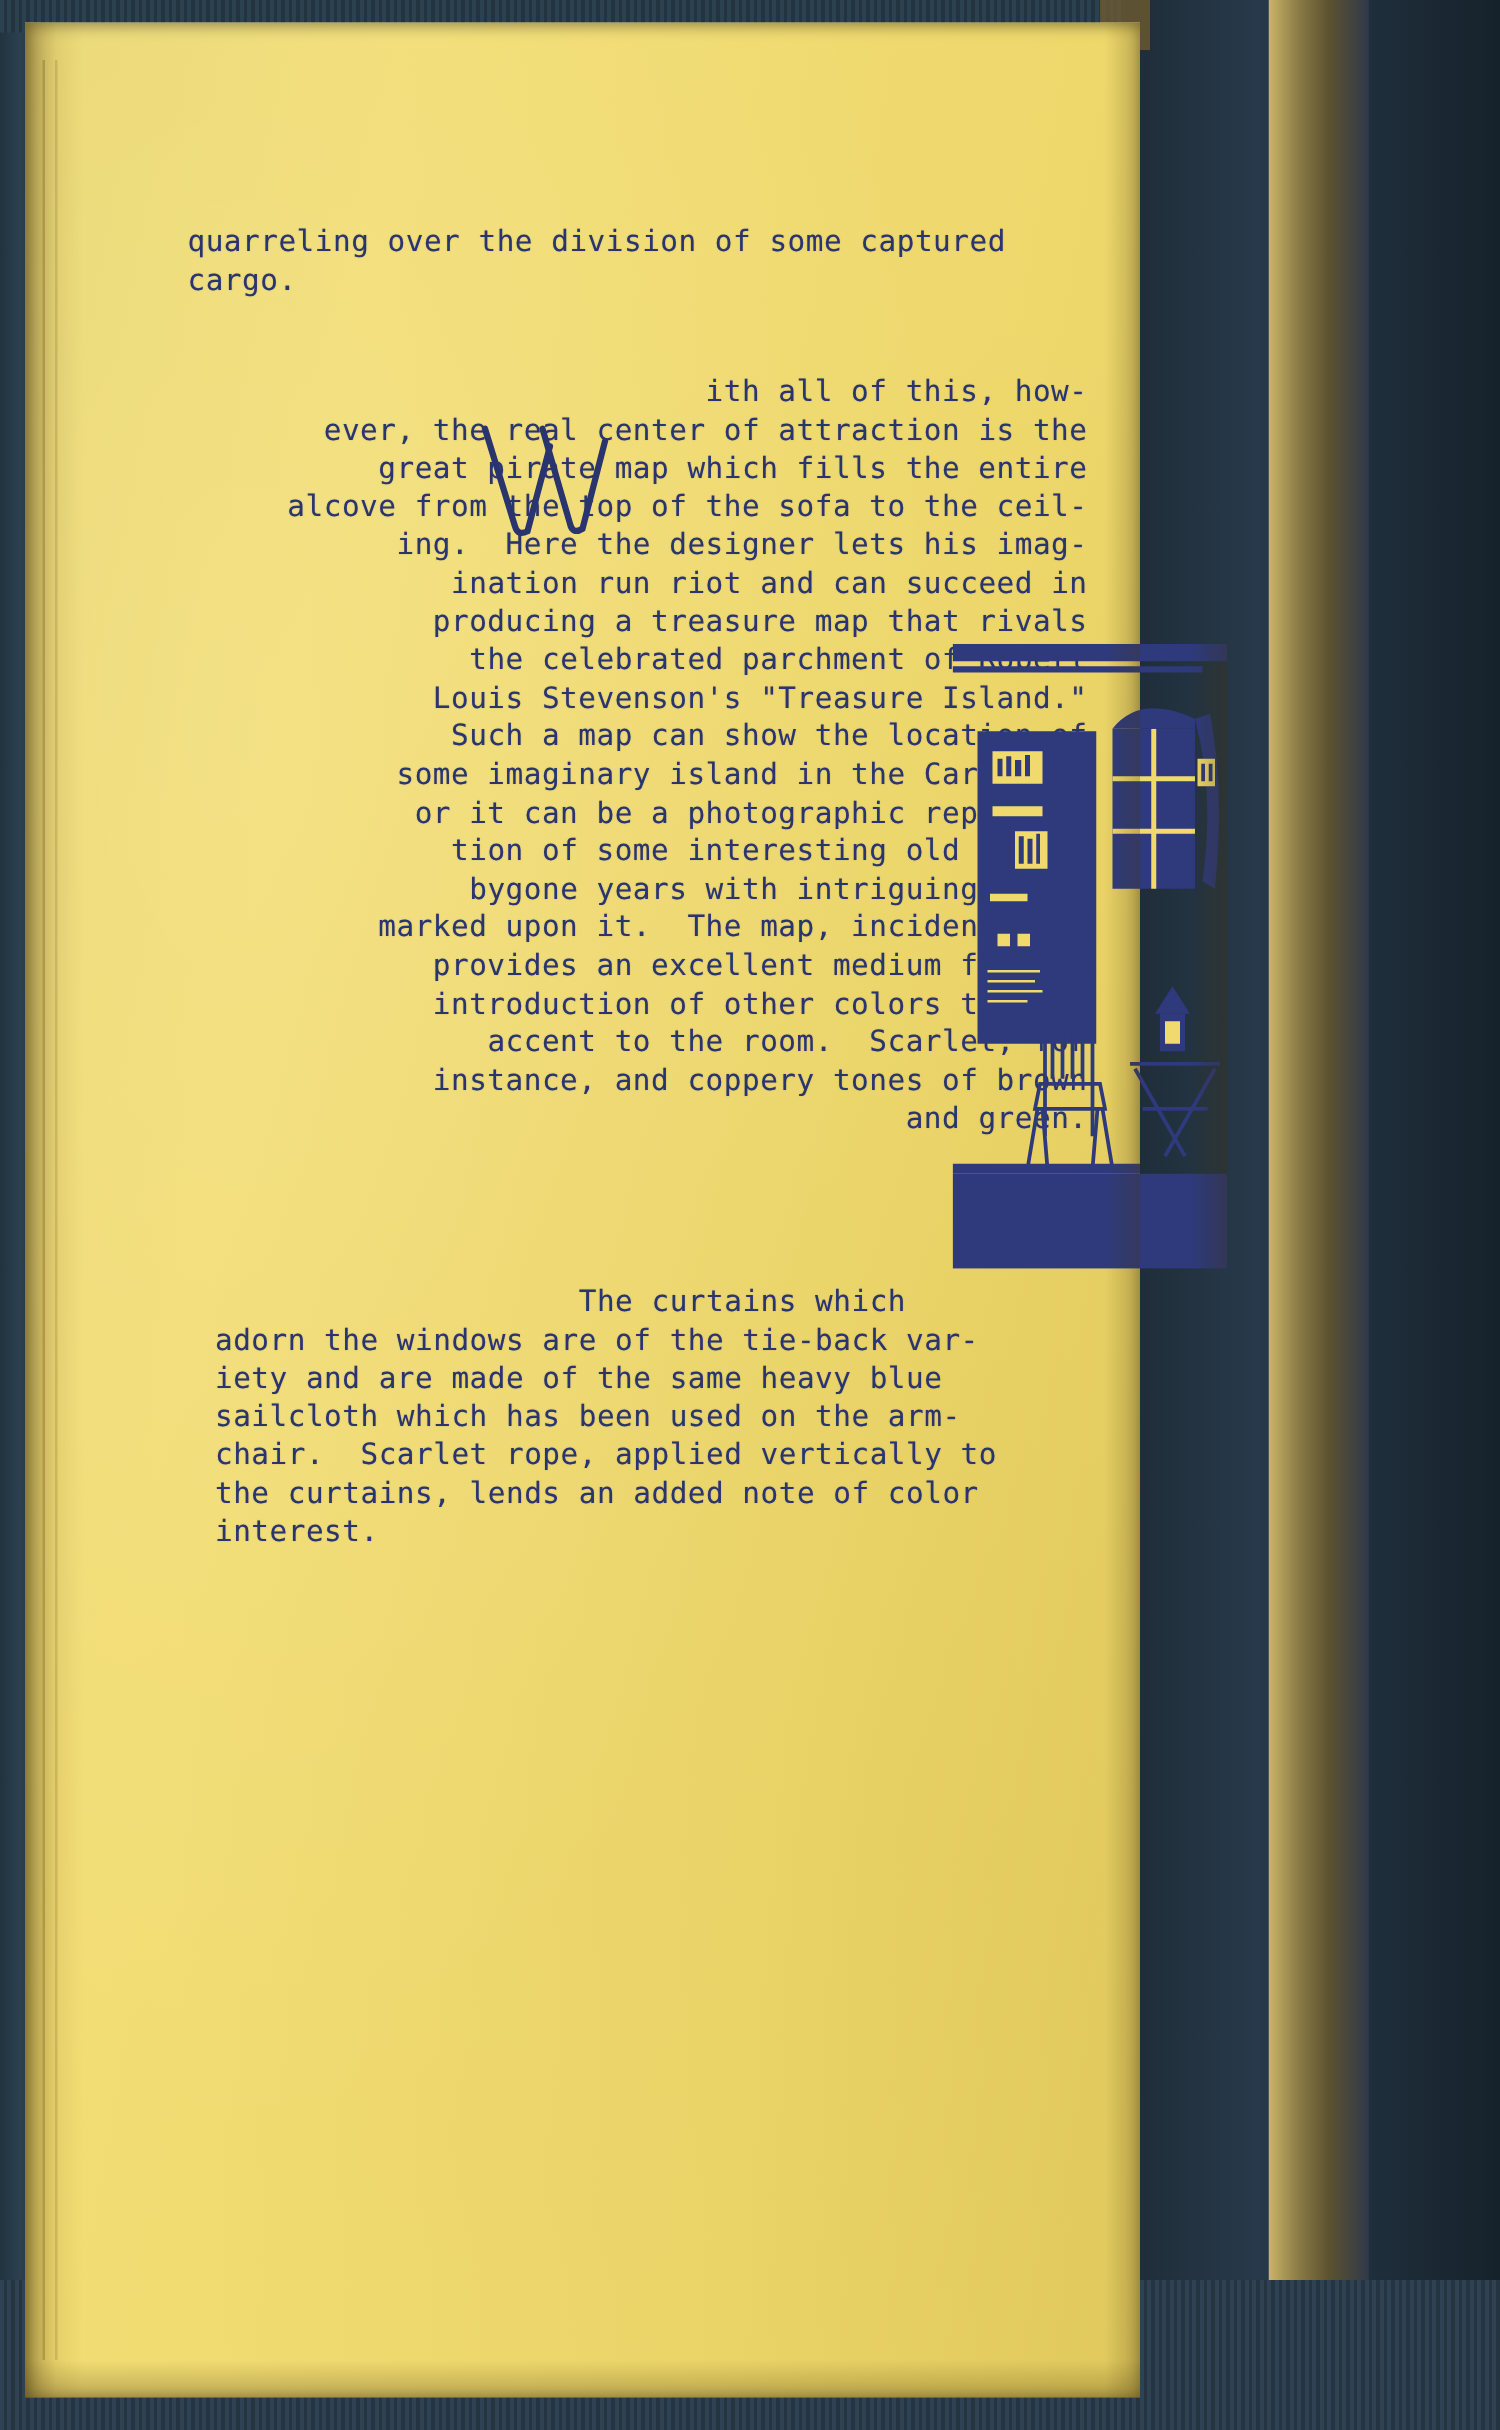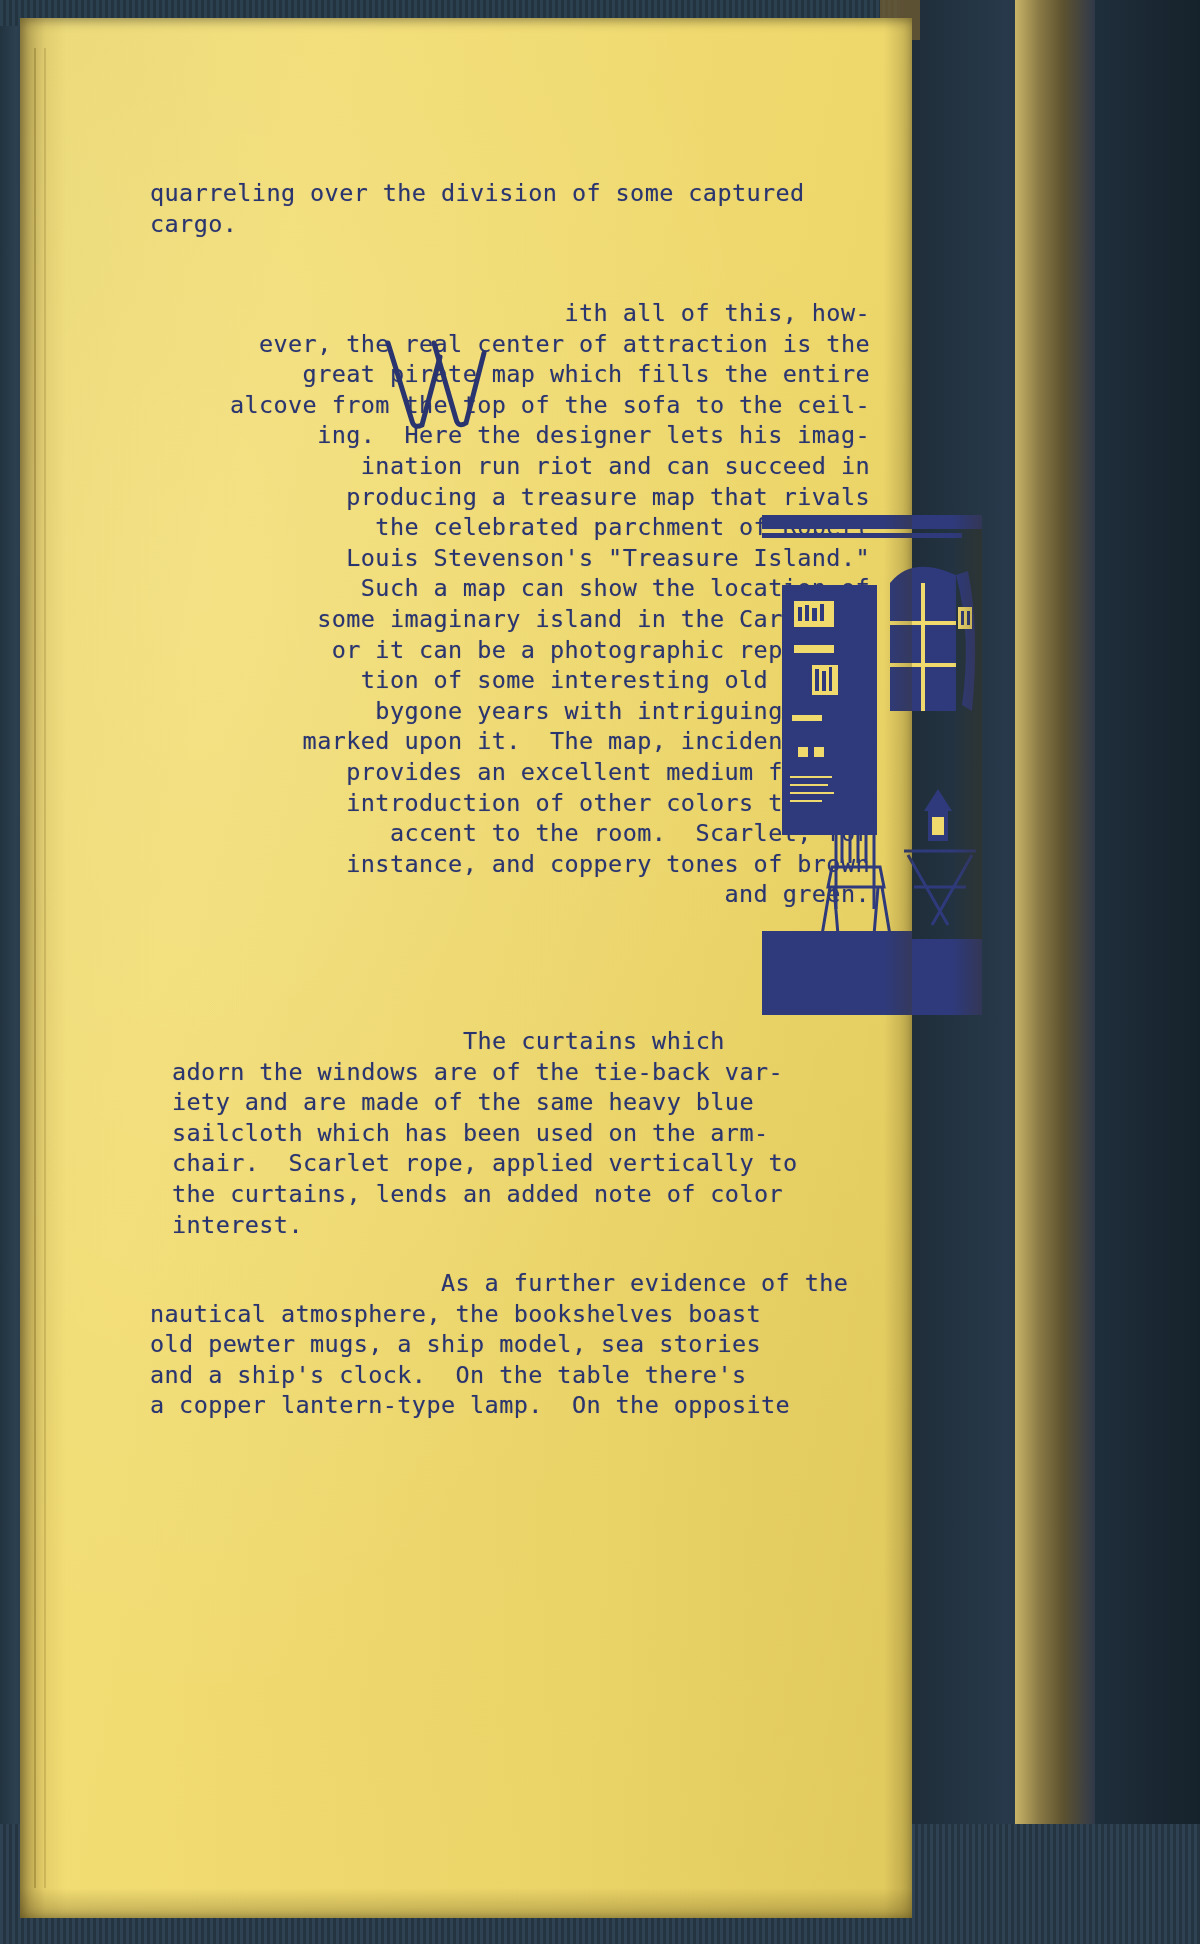--- a/index.html
+++ b/index.html
@@ -200,25 +200,20 @@
 and green.</div>
 
       <div class="para p3">                    The curtains which
 adorn the windows are of the tie-back var-
 iety and are made of the same heavy blue
 sailcloth which has been used on the arm-
 chair.  Scarlet rope, applied vertically to
 the curtains, lends an added note of color
 interest.</div>
 
-      <div class="para p4">                    As a further evidence of the
-nautical atmosphere, the bookshelves boast
-old pewter mugs, a ship model, sea stories
-and a ship's clock.  On the table there's
-a copper lantern-type lamp.  On the opposite</div>
 
     </div>
 
     <div class="illus">
       <svg width="220" height="500" viewBox="0 0 220 500" xmlns="http://www.w3.org/2000/svg">
 
         <rect x="0" y="0" width="220" height="14" fill="#2e3a7c"></rect>
         <rect x="0" y="18" width="200" height="5" fill="#2e3a7c"></rect>
 
         <rect x="20" y="70" width="95" height="250" fill="#2e3a7c"></rect>

